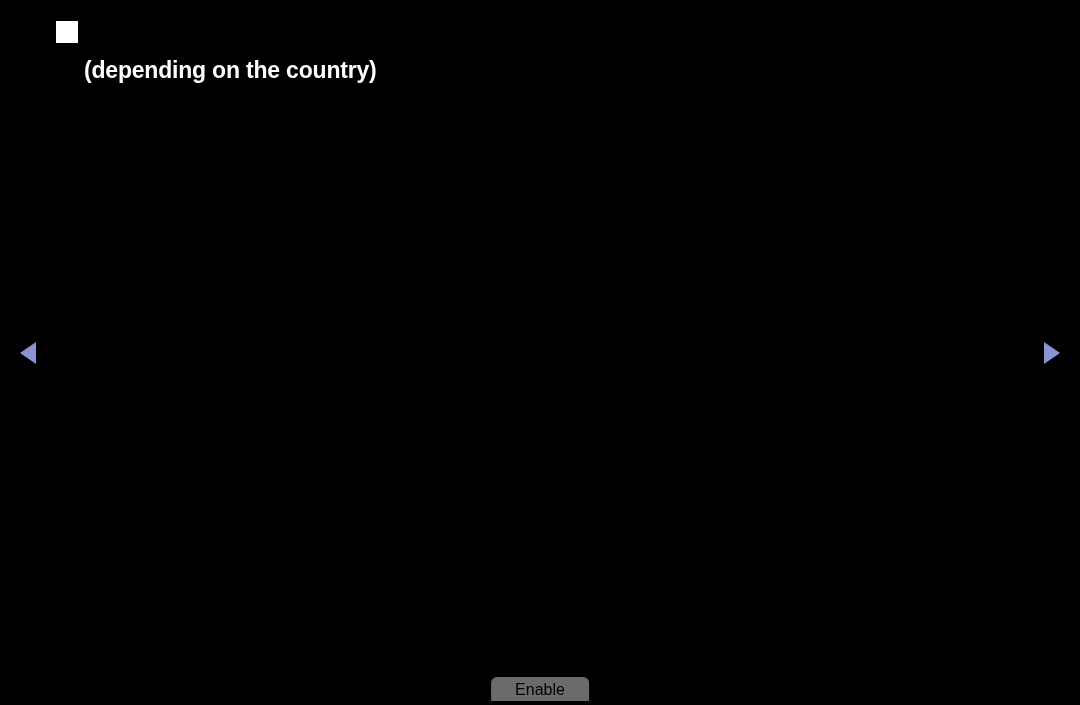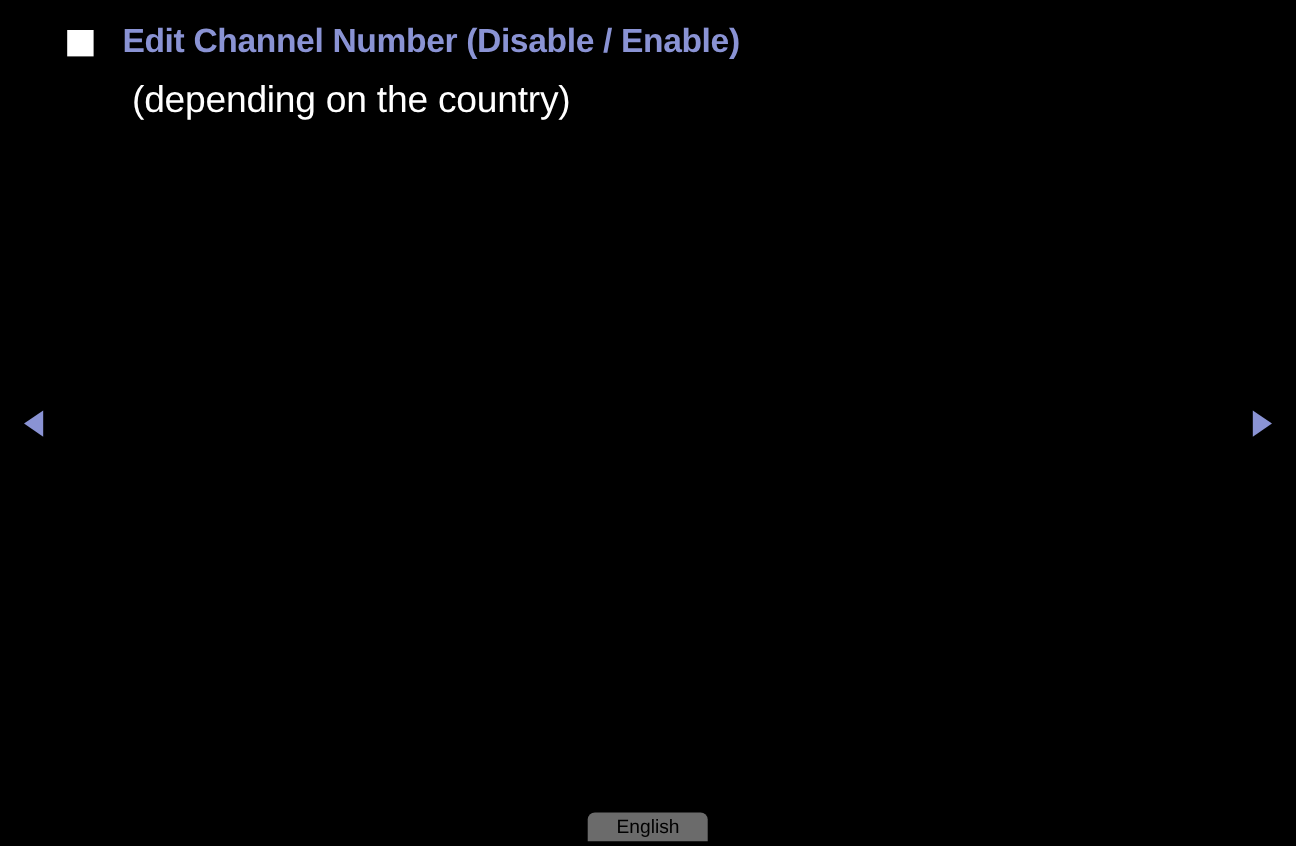--- a/index.html
+++ b/index.html
@@ -40,24 +40,24 @@
     
     .title {
       color: #8a93d4;
       font-size: 28px;
       font-weight: bold;
       letter-spacing: -0.3px;
     }
     
     .body-text {
       color: #ffffff;
-      font-size: 31px;
+      font-size: 23px;
       line-height: 1.5;
-      margin-left: 54px;
-      font-weight: 400;
+      margin-left: 28px;
+      font-weight: 700;
       letter-spacing: -0.2px;
     }
     
     .subtitle {
       margin-bottom: 4px;
     }
     
     .nav-arrow {
       position: absolute;
       top: 340px;
@@ -91,30 +91,29 @@
       border-radius: 6px 6px 0 0;
       font-weight: normal;
     }
   </style>
 </head>
 <body>
 
 <div class="content">
   <div class="header-row">
     <div class="bullet-square"></div>
-    <h1 class="title">Edit Channel Number (Disable / Enable)</h1>
   </div>
   <p class="body-text subtitle">(depending on the country)</p>
 </div>
 
 <div class="nav-arrow nav-arrow-left">
   <svg class="arrow-svg" viewBox="0 0 20 26">
     <polygon points="18,2 18,24 2,13" fill="#8a93d4"></polygon>
   </svg>
 </div>
 
 <div class="nav-arrow nav-arrow-right">
   <svg class="arrow-svg" viewBox="0 0 20 26">
     <polygon points="2,2 2,24 18,13" fill="#8a93d4"></polygon>
   </svg>
 </div>
 
-<div class="language-badge">English</div>
+<div class="language-badge">Enable</div>
 
 </body></html>

